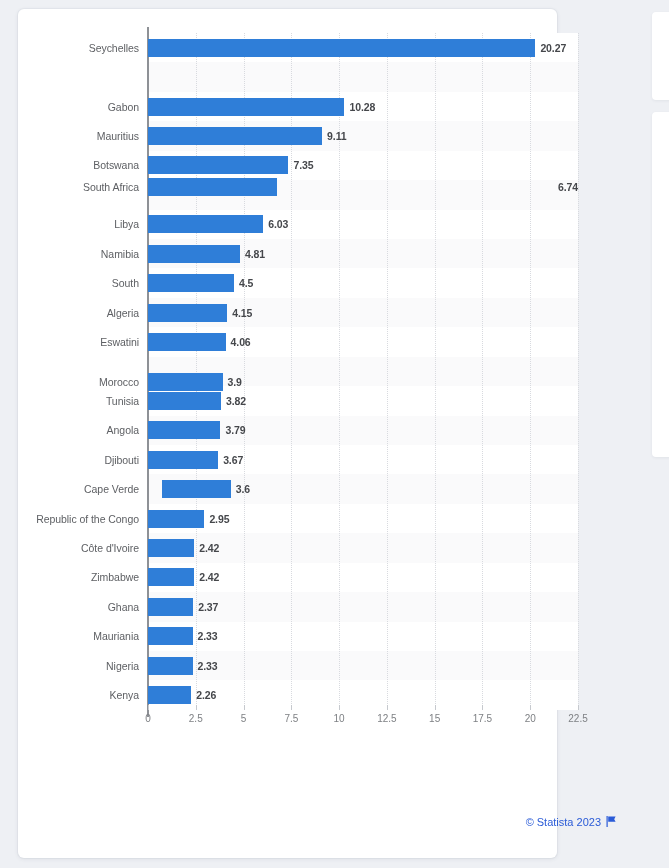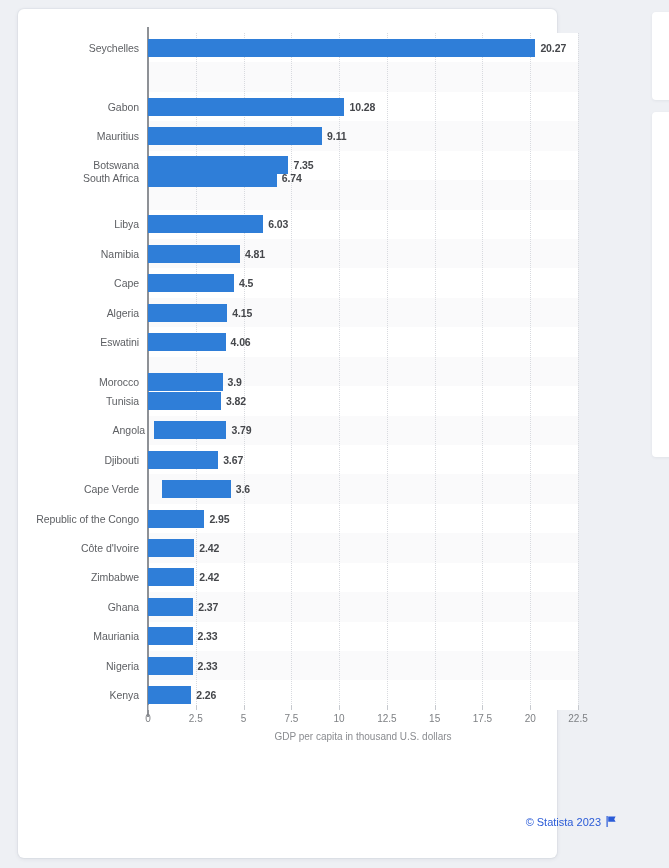--- a/index.html
+++ b/index.html
@@ -237,37 +237,37 @@
             <div class="row" style="top: 88.29px;">
               <span class="cat-label">Mauritius</span>
               <div class="bar" style="width: 174.102px; background: rgb(47, 126, 216);"></div>
               <span class="bar-value">9.11</span>
             </div>
             <div class="row" style="top: 117.72px;">
               <span class="cat-label">Botswana</span>
               <div class="bar" style="width: 140.467px; background: rgb(47, 126, 216);"></div>
               <span class="bar-value">7.35</span>
             </div>
-            <div class="row" style="top: 130px;">
+            <div class="row" style="top: 139px; justify-content: space-between;">
               <span class="cat-label">South Africa</span>
               <div class="bar" style="width: 128.809px; background: rgb(47, 126, 216);"></div>
               <span class="bar-value">6.74</span>
             </div>
             <div class="row" style="top: 176.58px;">
               <span class="cat-label">Libya</span>
               <div class="bar" style="width: 115.24px; background: rgb(47, 126, 216);"></div>
               <span class="bar-value">6.03</span>
             </div>
             <div class="row" style="top: 206.01px;">
               <span class="cat-label">Namibia</span>
               <div class="bar" style="width: 91.9244px; background: rgb(47, 126, 216);"></div>
               <span class="bar-value">4.81</span>
             </div>
             <div class="row" style="top: 235.44px;">
-              <span class="cat-label">Cape</span>
+              <span class="cat-label">South</span>
               <div class="bar" style="width: 86px; background: rgb(47, 126, 216);"></div>
               <span class="bar-value">4.5</span>
             </div>
             <div class="row" style="top: 264.87px;">
               <span class="cat-label">Algeria</span>
               <div class="bar" style="width: 79.3111px; background: rgb(47, 126, 216);"></div>
               <span class="bar-value">4.15</span>
             </div>
             <div class="row" style="top: 294.3px;">
               <span class="cat-label">Eswatini</span>
@@ -277,21 +277,21 @@
             <div class="row" style="top: 334px;">
               <span class="cat-label">Morocco</span>
               <div class="bar" style="width: 74.5333px; background: rgb(47, 126, 216);"></div>
               <span class="bar-value">3.9</span>
             </div>
             <div class="row" style="top: 353.16px;">
               <span class="cat-label">Tunisia</span>
               <div class="bar" style="width: 73.0044px; background: rgb(47, 126, 216);"></div>
               <span class="bar-value">3.82</span>
             </div>
-            <div class="row" style="top: 382.59px; margin-left: 6px;">
+            <div class="row" style="top: 382.59px;">
               <span class="cat-label">Angola</span>
               <div class="bar" style="width: 72.4311px; background: rgb(47, 126, 216);"></div>
               <span class="bar-value">3.79</span>
             </div>
             <div class="row" style="top: 412.02px;">
               <span class="cat-label">Djibouti</span>
               <div class="bar" style="width: 70.1378px; background: rgb(47, 126, 216);"></div>
               <span class="bar-value">3.67</span>
             </div>
             <div class="row" style="top: 441.45px; padding-left: 14px;">
@@ -332,21 +332,20 @@
             <div class="row" style="top: 647.46px;">
               <span class="cat-label">Kenya</span>
               <div class="bar" style="width: 43.1911px; background: rgb(47, 126, 216);"></div>
               <span class="bar-value">2.26</span>
             </div>
           </div>
       </div>
     </div>
 
     <div class="xaxis" id="xaxis">
-      <div class="axis-title">GDP per capita in thousand U.S. dollars</div>
     <div class="tick-mark" style="left: 0px;"></div>
         <div class="tick-label" style="left: 0px;">0</div>
         <div class="tick-mark" style="left: 47.7778px;"></div>
         <div class="tick-label" style="left: 47.7778px;">2.5</div>
         <div class="tick-mark" style="left: 95.5556px;"></div>
         <div class="tick-label" style="left: 95.5556px;">5</div>
         <div class="tick-mark" style="left: 143.333px;"></div>
         <div class="tick-label" style="left: 143.333px;">7.5</div>
         <div class="tick-mark" style="left: 191.111px;"></div>
         <div class="tick-label" style="left: 191.111px;">10</div>

